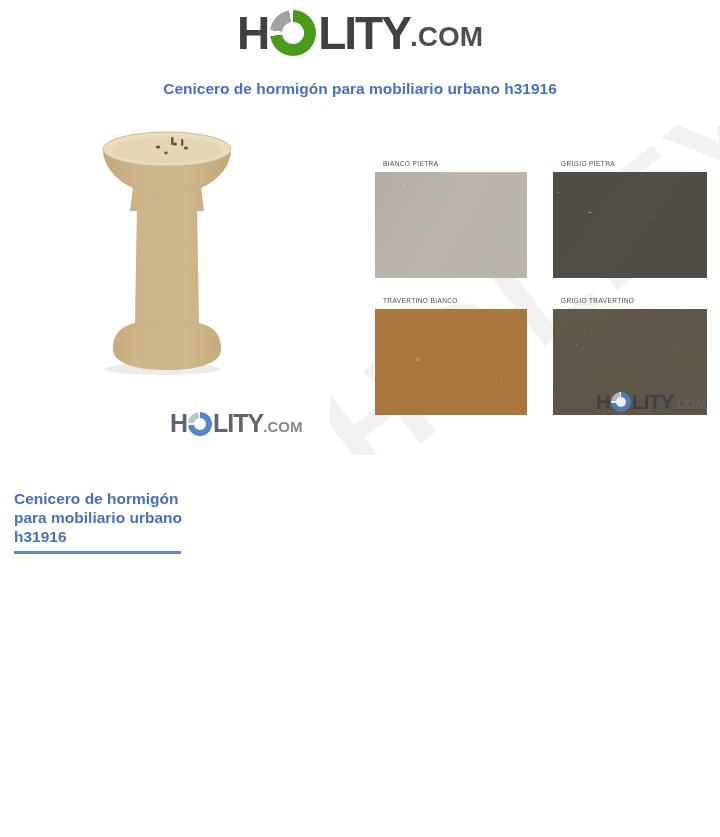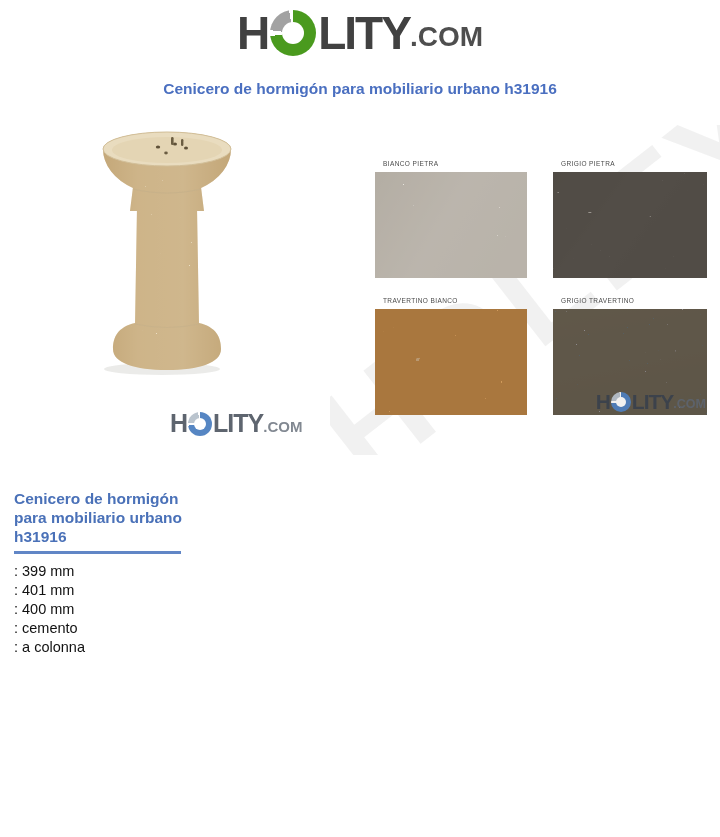--- a/index.html
+++ b/index.html
@@ -230,21 +230,14 @@
           <span class="lg-txt">LITY</span>
           <span class="lg-com">.COM</span>
         </div>
       </div>
     </div>
 
   </div>
 
   <div class="info-heading">Cenicero de hormigón para mobiliario urbano h31916</div>
   <div class="info-divider"></div>
-  <div class="spec-list">
-    <div>: 399 mm</div>
-    <div>: 401 mm</div>
-    <div>: 400 mm</div>
-    <div>: cemento</div>
-    <div>: a colonna</div>
-  </div>
 
 </div>
 
 </body></html>

